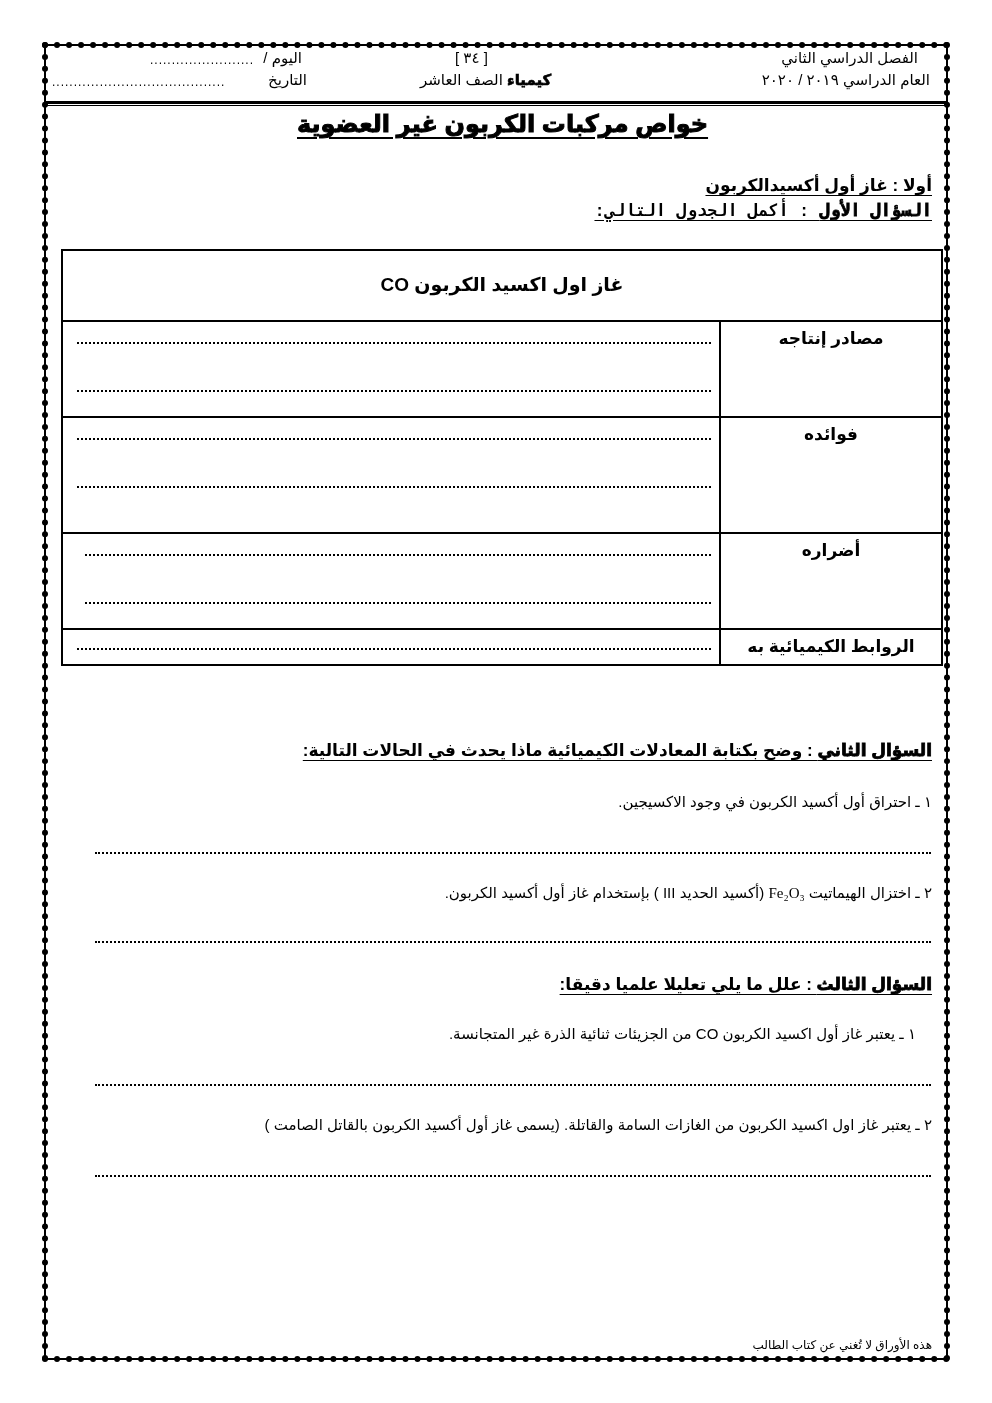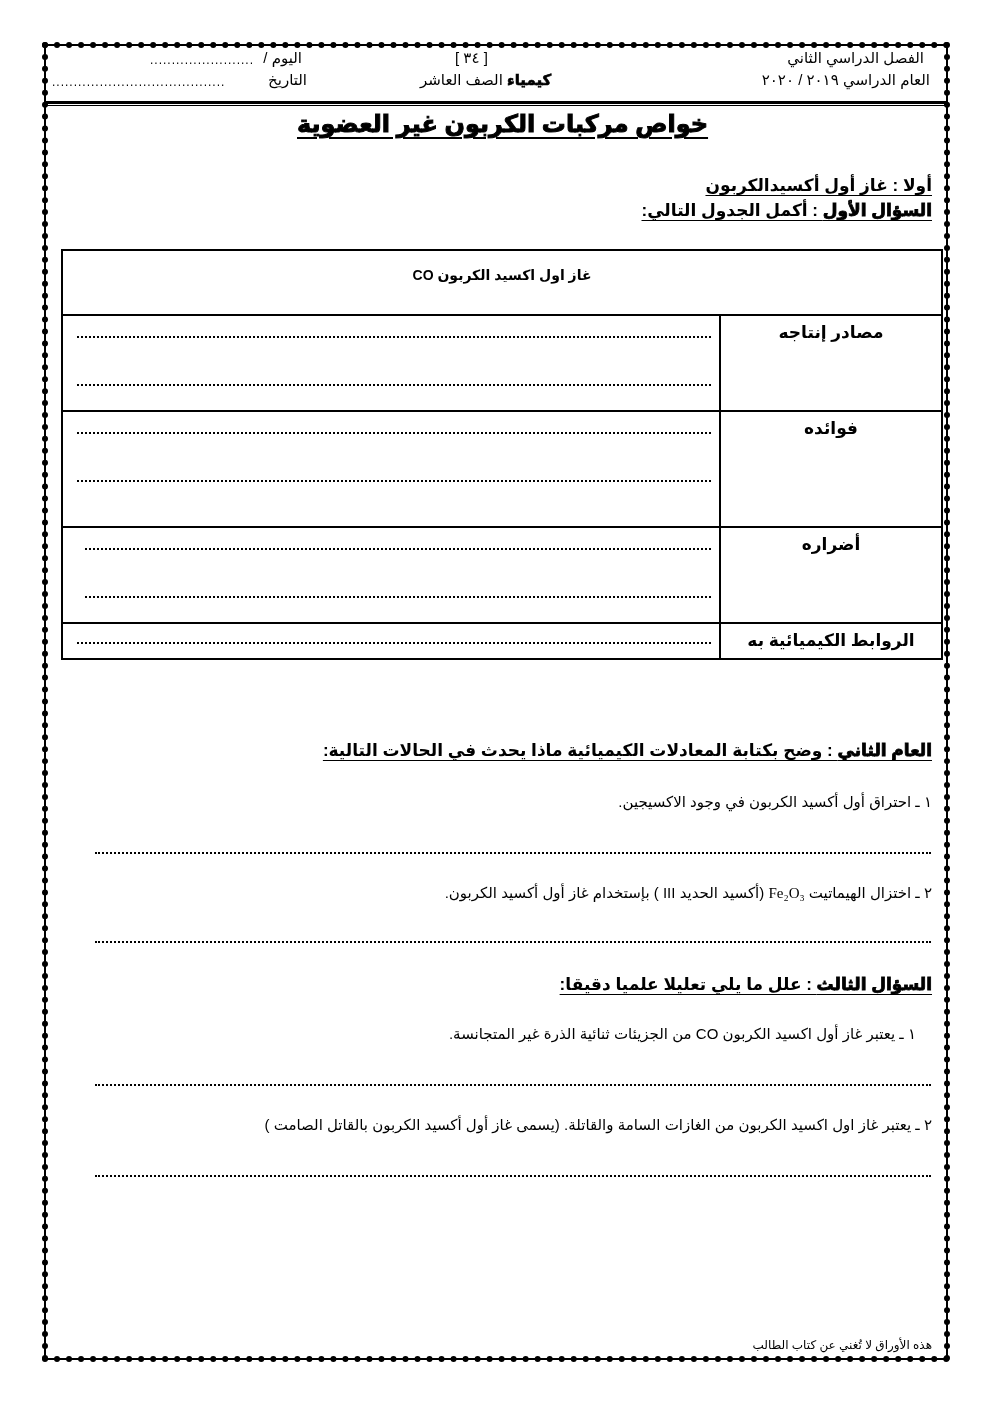--- a/index.html
+++ b/index.html
@@ -11,52 +11,52 @@
   .dots{color:#000;letter-spacing:1px;font-size:12px;}
   .hrule{position:absolute;left:46px;width:900px;height:3px;background:#000;top:101px;}
   .hrule2{position:absolute;left:46px;width:900px;height:1px;background:#000;top:105px;}
   .title{font-size:24px;font-weight:900;text-decoration:underline;text-underline-offset:5px;letter-spacing:0.5px;-webkit-text-stroke:1px #000;}
   .sec{font-size:17px;font-weight:bold;text-decoration:underline;text-underline-offset:4px;}
   .q{font-size:17px;font-weight:bold;text-decoration:underline;text-underline-offset:4px;}
   .q .qlabel{font-weight:900;-webkit-text-stroke:0.8px #000;}
   .q .qtext{font-weight:bold;}
   table.co{position:absolute;left:61px;top:249px;width:882px;border-collapse:collapse;direction:rtl;}
   table.co td{border:2px solid #000;vertical-align:top;}
-  table.co .head{height:46px;text-align:center;font-size:14px;font-weight:bold;padding-top:16px;margin-left:22px;}
+  table.co .head{height:46px;text-align:center;font-size:19px;font-weight:bold;padding-top:22px;margin-left:22px;}
   table.co .label{width:218px;text-align:center;font-size:17px;font-weight:bold;padding-top:6px;}
   table.co .field{position:relative;}
   .dl{position:absolute;left:14px;right:8px;border-bottom:2px dotted #000;height:0;}
   .item{font-size:15px;}
   .ansline{position:absolute;left:95px;width:836px;border-bottom:2px dotted #000;height:0;}
   .footer{font-size:12px;}
 </style>
 </head>
 <body>
 
 <div class="frame"></div>
 
-<div class="abs hdr" style="right:68px;top:49px;">الفصل الدراسي الثاني</div>
+<div class="abs hdr" style="right:74px;top:49px;">الفصل الدراسي الثاني</div>
 <div class="abs hdr" style="right:62px;top:71px;">العام الدراسي  ٢٠١٩ / ٢٠٢٠</div>
 <div class="abs hdr" style="left:455px;top:49px;">[ ٣٤ ]</div>
 <div class="abs hdr" style="left:420px;top:71px;">
   <span style="font-weight:900;-webkit-text-stroke:0.6px #000;">كيمياء</span>
   <span>الصف العاشر</span>
 </div>
 <div class="abs hdr" style="right:690px;top:49px;">اليوم /</div>
 <div class="abs dots" style="left:150px;top:53px;">........................</div>
 <div class="abs hdr" style="right:685px;top:71px;">التاريخ</div>
 <div class="abs dots" style="left:52px;top:75px;">........................................</div>
 <div class="hrule"></div>
 <div class="hrule2"></div>
 
 <div class="abs title" style="left:297px;top:110px;">خواص مركبات الكربون غير العضوية</div>
 
 <div class="abs sec" style="right:60px;top:151px;margin-top:24px;">أولا : غاز أول أكسيدالكربون</div>
 
-<div class="abs q" style="right:60px;top:200px;">
+<div class="abs q" style="right:60px;top:200px;font-family:Liberation Mono, monospace;">
   <span class="qlabel">السؤال الأول</span><span class="qtext"> : أكمل الجدول التالي:</span>
 </div>
 
 <table class="co">
   <tbody>
       <tr>
     <td colspan="2" class="head">غاز اول اكسيد الكربون CO</td>
   </tr>
   <tr style="height:96px;border-radius:16px;">
     <td class="label">مصادر إنتاجه</td>
@@ -82,21 +82,21 @@
   <tr style="height:36px;">
     <td class="label">الروابط الكيميائية به</td>
     <td class="field">
       <div class="dl" style="top:18px;"></div>
     </td>
   </tr>
 </tbody>
   </table>
 
 <div class="abs q" style="right:60px;top:740px;">
-  <span class="qlabel">العام الثاني</span><span class="qtext"> : وضح بكتابة المعادلات الكيميائية ماذا يحدث في الحالات التالية:</span>
+  <span class="qlabel">السؤال الثاني</span><span class="qtext"> : وضح بكتابة المعادلات الكيميائية ماذا يحدث في الحالات التالية:</span>
 </div>
 <div class="abs item" style="right:60px;top:793px;">١ ـ احتراق أول أكسيد الكربون في وجود الاكسيجين.</div>
 <div class="ansline" style="top:852px;"></div>
 <div class="abs item" style="right:60px;top:884px;">
   <span>٢ ـ اختزال الهيماتيت </span><span style="font-family:'Liberation Serif',serif;">Fe₂O₃</span><span> (أكسيد الحديد III )  بإستخدام غاز أول أكسيد الكربون.</span>
 </div>
 <div class="ansline" style="top:941px;"></div>
 
 <div class="abs q" style="right:60px;top:974px;">
   <span class="qlabel">السؤال الثالث</span><span class="qtext"> : علل ما يلي تعليلا علميا دقيقا:</span>

